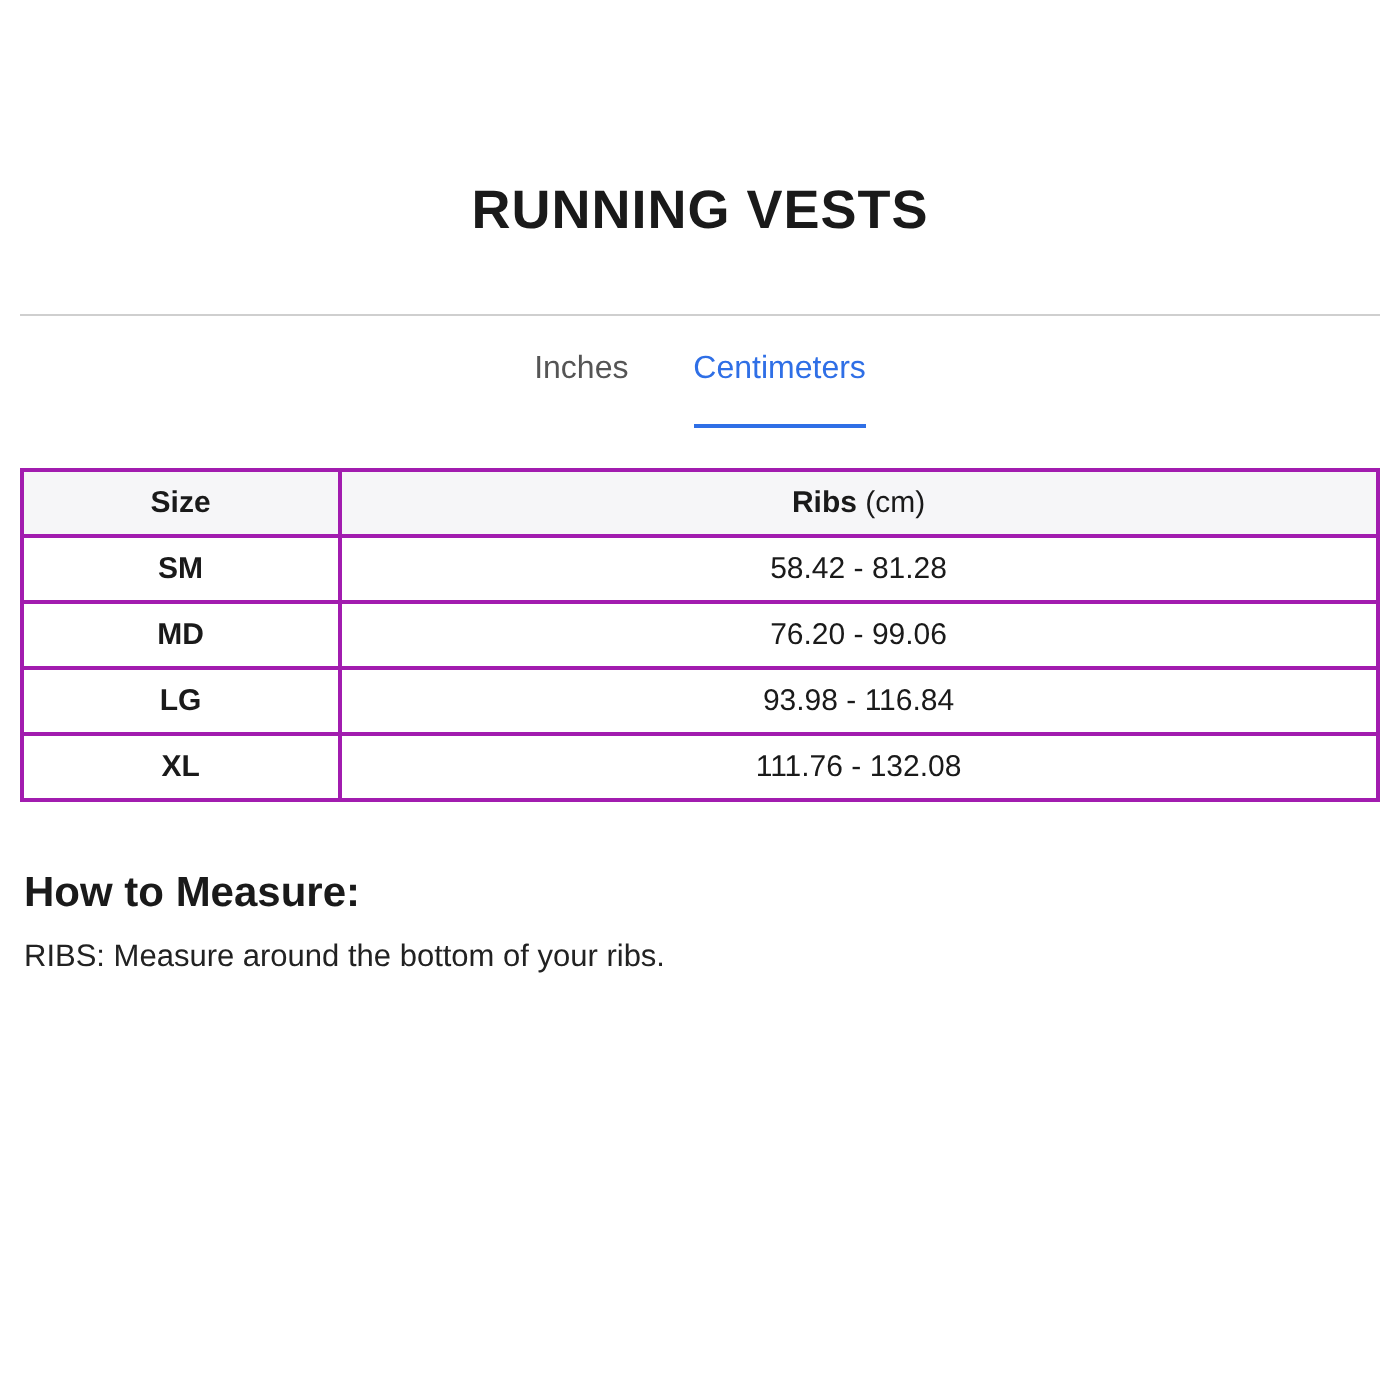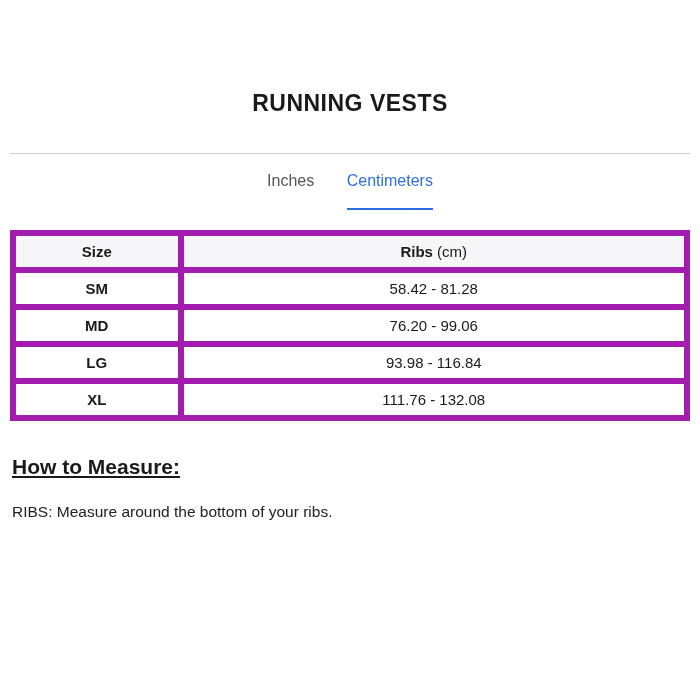--- a/index.html
+++ b/index.html
@@ -9,21 +9,21 @@
     width: 700px;
     height: 700px;
     padding: 0;
     color: #1a1a1a;
   }
   .container {
     padding: 90px 10px 0 10px;
   }
   .title {
     text-align: center;
-    font-size: 23px;
+    font-size: 27px;
     font-weight: 800;
     letter-spacing: 0.5px;
     margin-bottom: 36px;
     color: #1a1a1a;
   }
   .divider {
     border: none;
     border-top: 1px solid #cfcfcf;
     margin: 0;
   }
@@ -42,21 +42,21 @@
     color: #2f6fe6;
     border-bottom: 2px solid #2f6fe6;
     padding-bottom: 18px;
   }
   table {
     width: 100%;
     border-collapse: collapse;
     font-size: 15px;
   }
   th, td {
-    border: 6px solid #a21caf;
+    border: 2px solid #a21caf;
     padding: 7px 0;
     text-align: center;
   }
   th {
     background: #f6f6f8;
     font-weight: 700;
   }
   th .unit-note {
     font-weight: 400;
   }
@@ -65,22 +65,21 @@
     background: #fff;
     margin-left: 44px;
   }
   .how-to {
     margin-top: 34px;
     padding: 0 2px;
   }
   .how-to-title {
     font-size: 21px;
     font-weight: 800;
-    margin-bottom: 24px;
-    text-decoration: underline;
+    margin-bottom: 11px;
   }
   .how-to-body {
     font-size: 15.5px;
     color: #222;
   }
   .how-to-body .label {
     font-weight: 400;
   }
 </style>
 </head>

